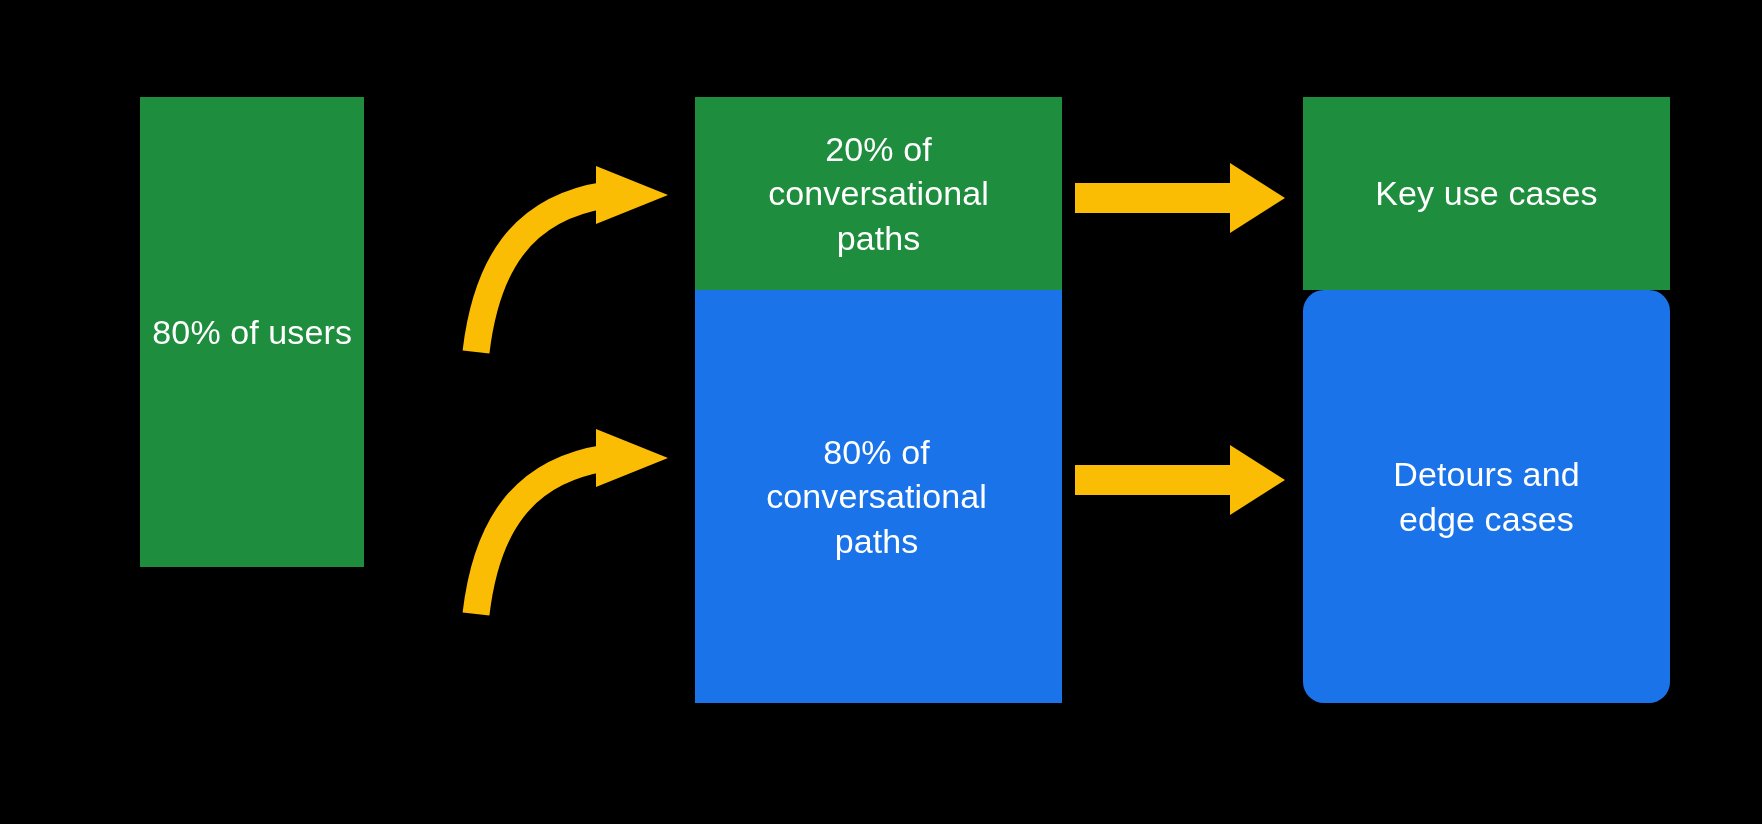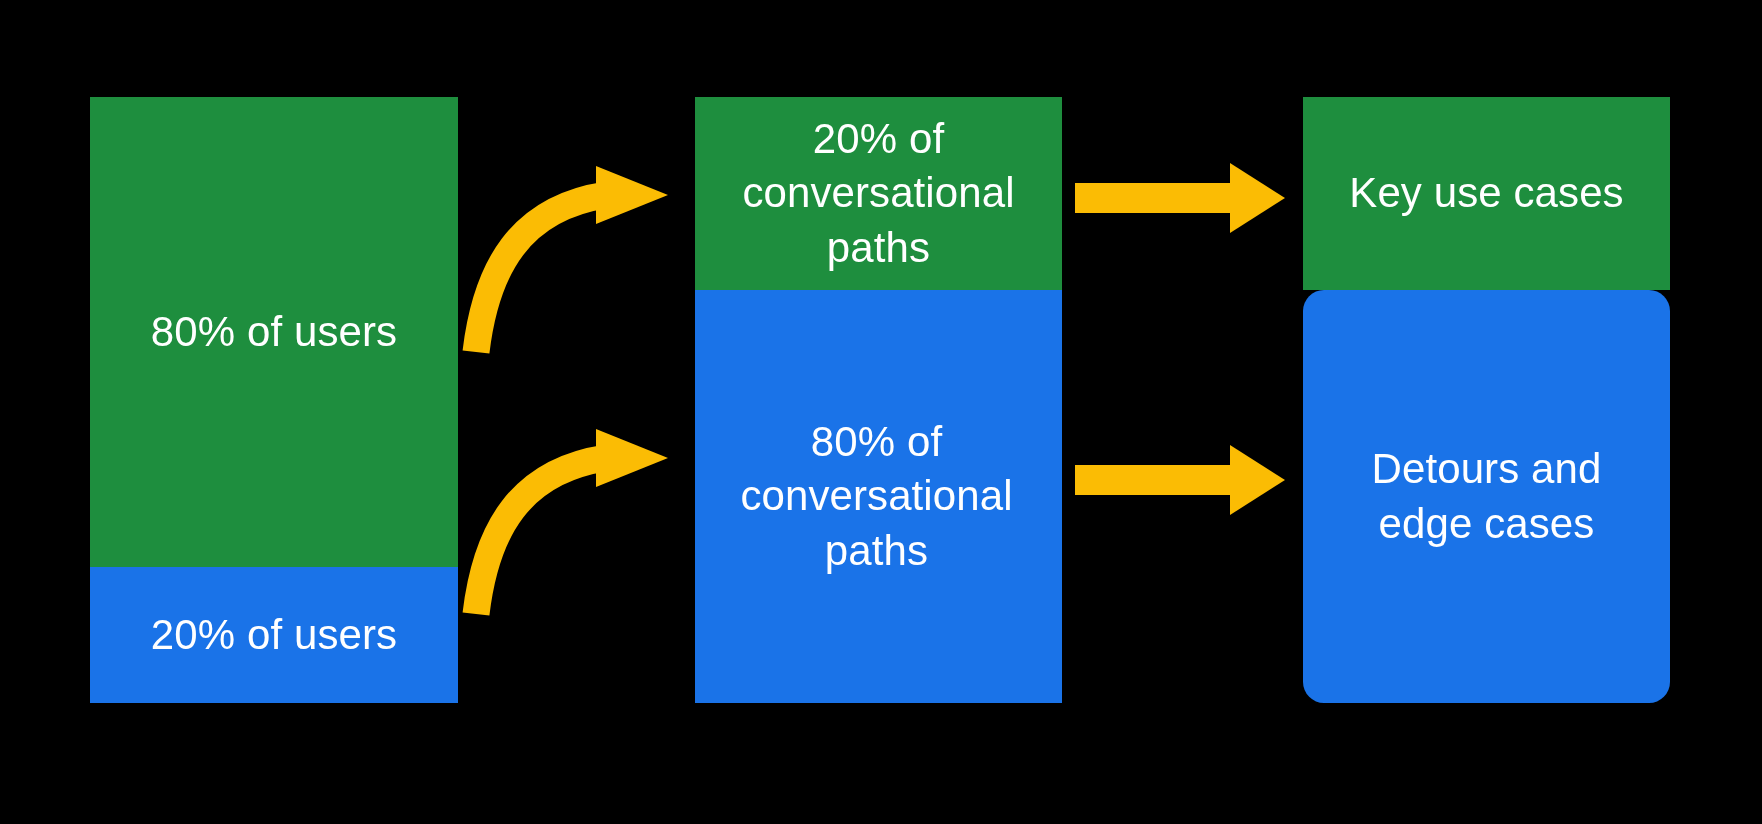--- a/index.html
+++ b/index.html
@@ -26,33 +26,34 @@
     display: flex;
     flex-direction: column;
   }
   .seg {
     box-sizing: border-box;
     display: flex;
     align-items: center;
     justify-content: center;
     text-align: center;
     color: #ffffff;
-    font-size: 42px;
+    font-size: 34px;
     line-height: 1.30;
     font-weight: 400;
     letter-spacing: 0.1px;
     padding: 0 12px;
     white-space: pre-line;
   }
   
   #col-users {
-    left: 90px;
+    left: 72px;
     top: 97px;
-    width: 368px;
+    width: 292px;
     height: 606px;
+    align-items: flex-end;
   }
   #col-users .seg-green { height: 470px; }
   #col-users .seg-blue  { height: 136px; }
 
   
   #col-paths {
     left: 695px;
     top: 97px;
     width: 367px;
     height: 606px;
@@ -79,23 +80,20 @@
   }
 </style>
 </head>
 <body>
 
 <div id="stage">
 
   <div class="column" id="col-users">
     <div class="seg seg-green" style="background:#1E8E3E;">
       <span>80% of users</span>
-    </div>
-    <div class="seg seg-blue" style="background:#1A73E8;">
-      <span>20% of users</span>
     </div>
   </div>
 
   <div class="column" id="col-paths">
     <div class="seg seg-green" style="background:#1E8E3E;">
       <span>20% of
 conversational
 paths</span>
     </div>
     <div class="seg seg-blue" style="background:#1A73E8;padding-left:8px;">

